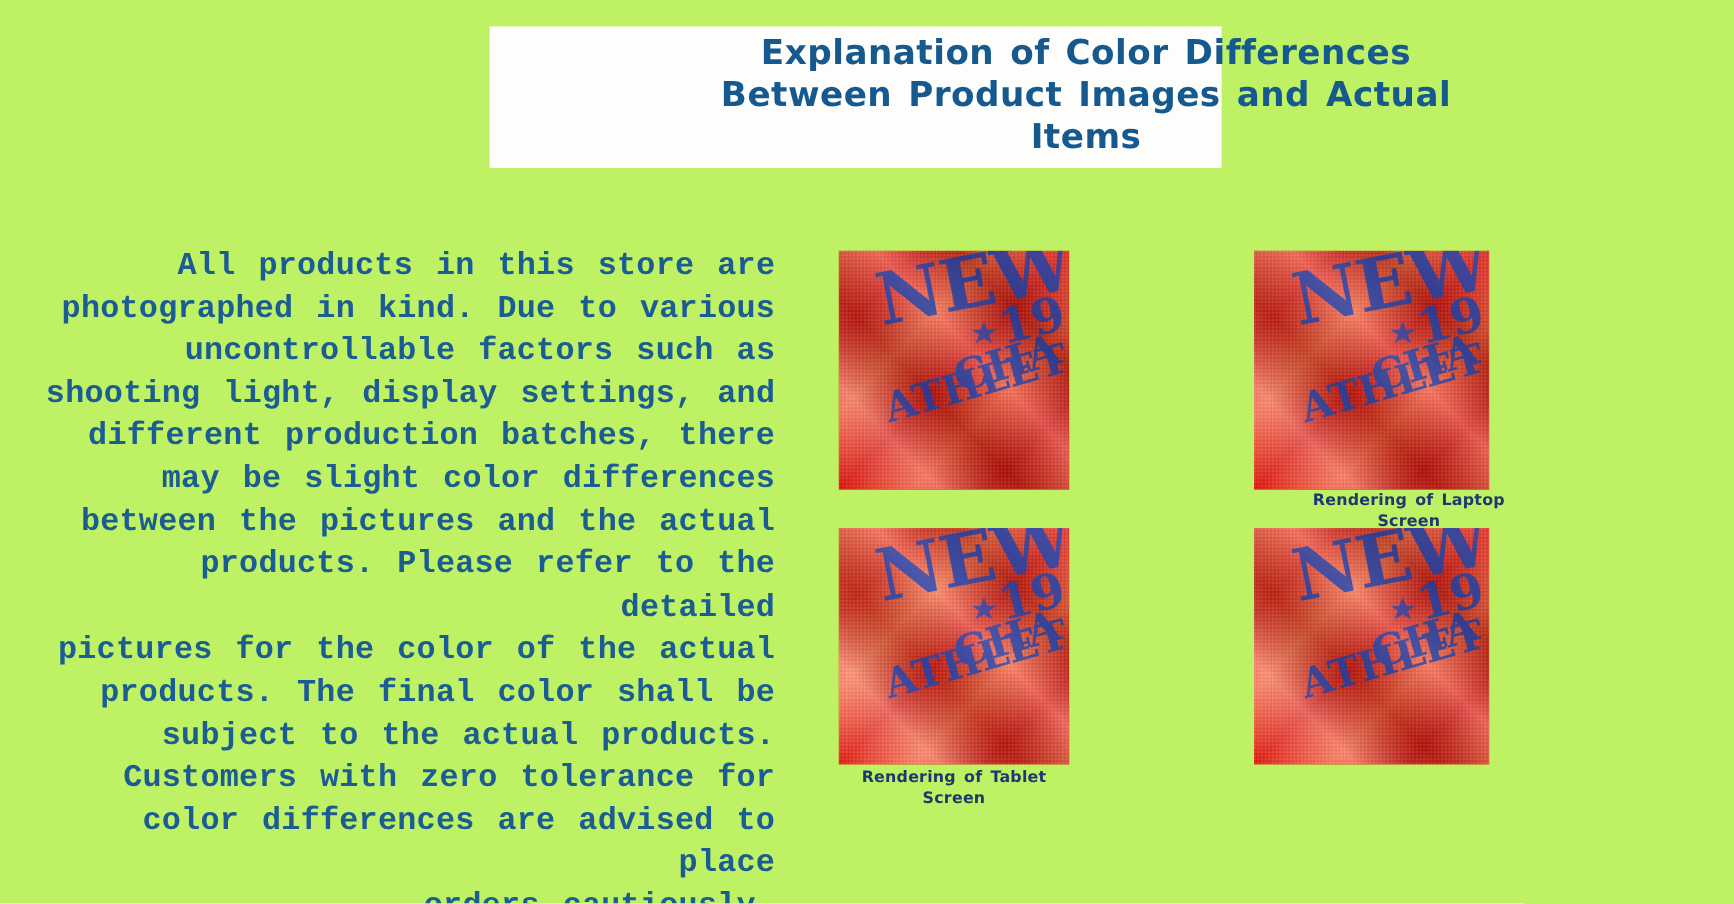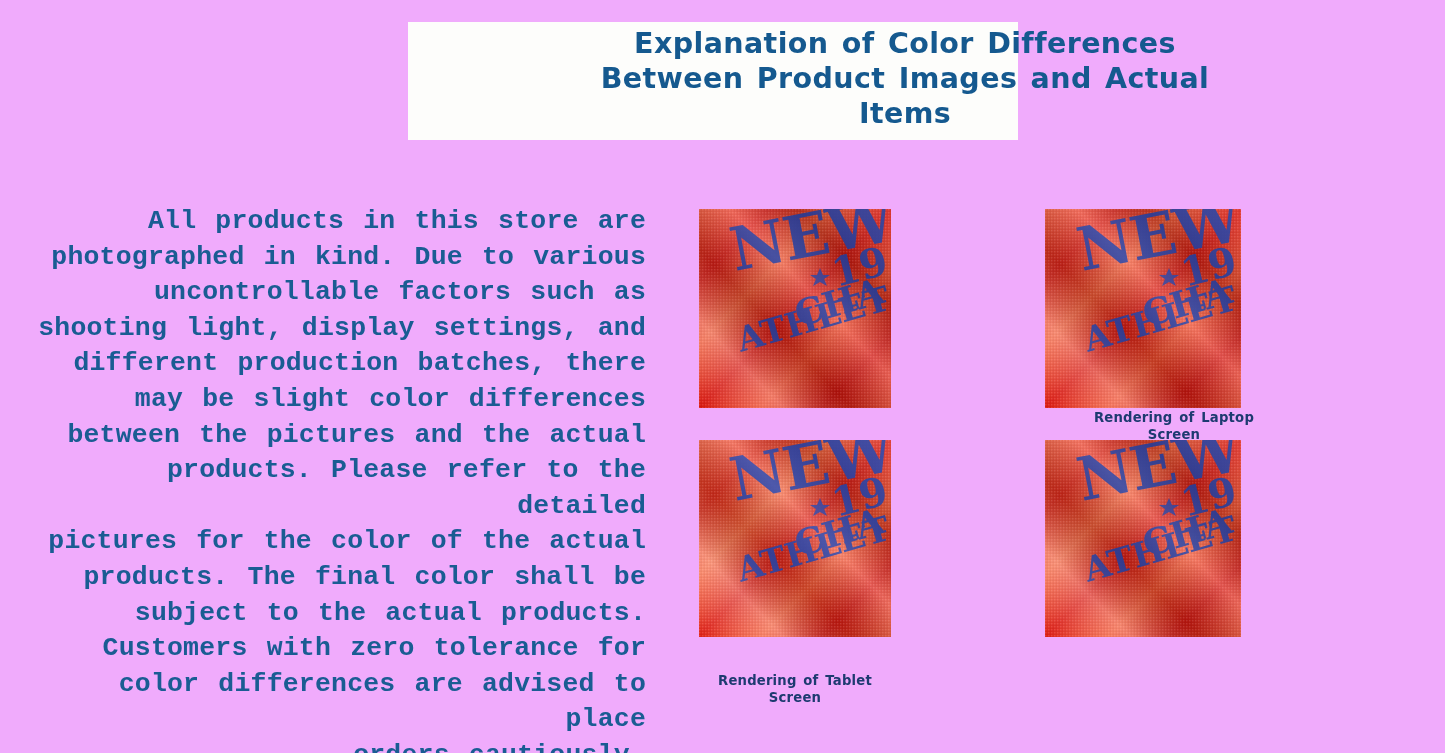--- a/index.html
+++ b/index.html
@@ -3,21 +3,21 @@
 <meta charset="utf-8">
 <style>
   html,body{margin:0;padding:0;}
   body{
     width:1445px;height:753px;
     background:#ffffff;
     font-family:"DejaVu Sans", sans-serif;
     overflow:hidden;
     position:relative;
   }
-  #page{position:relative;width:1445px;height:753px;overflow:hidden;background:#f0abfc;}
+  #page{position:relative;width:1445px;height:753px;overflow:hidden;background:#bef264;}
 
   
   .title-ghost-panel{
     position:absolute;left:408px;top:22px;width:610px;height:118px;
     background:#fdfdfb;
   }
 
   .title{
     position:absolute;left:505px;top:26px;width:800px;
     text-align:center;
@@ -67,21 +67,21 @@
     word-spacing:2px;
     white-space:pre-line;
   }
 
   
   #shot-mobile  {left:699px; top:209px; width:192px; height:199px;}
   #cap-mobile   {left:660px; top:409px; width:270px;}
   #shot-laptop  {left:1045px;top:209px; width:196px; height:199px;}
   #cap-laptop   {left:1039px;top:410px; width:270px;}
   #shot-tablet  {left:699px; top:440px; width:192px; height:197px;}
-  #cap-tablet   {left:660px; top:641px; width:270px;margin-top:32px;}
+  #cap-tablet   {left:660px; top:641px; width:270px;}
   #shot-desktop {left:1045px;top:440px; width:196px; height:197px;}
   #cap-desktop  {left:1008px;top:641px; width:270px;}
   .lettering{position:absolute;inset:0;}
 </style>
 </head>
 <body>
 
 <div id="page">
 
   <div class="title-ghost-panel"></div>

